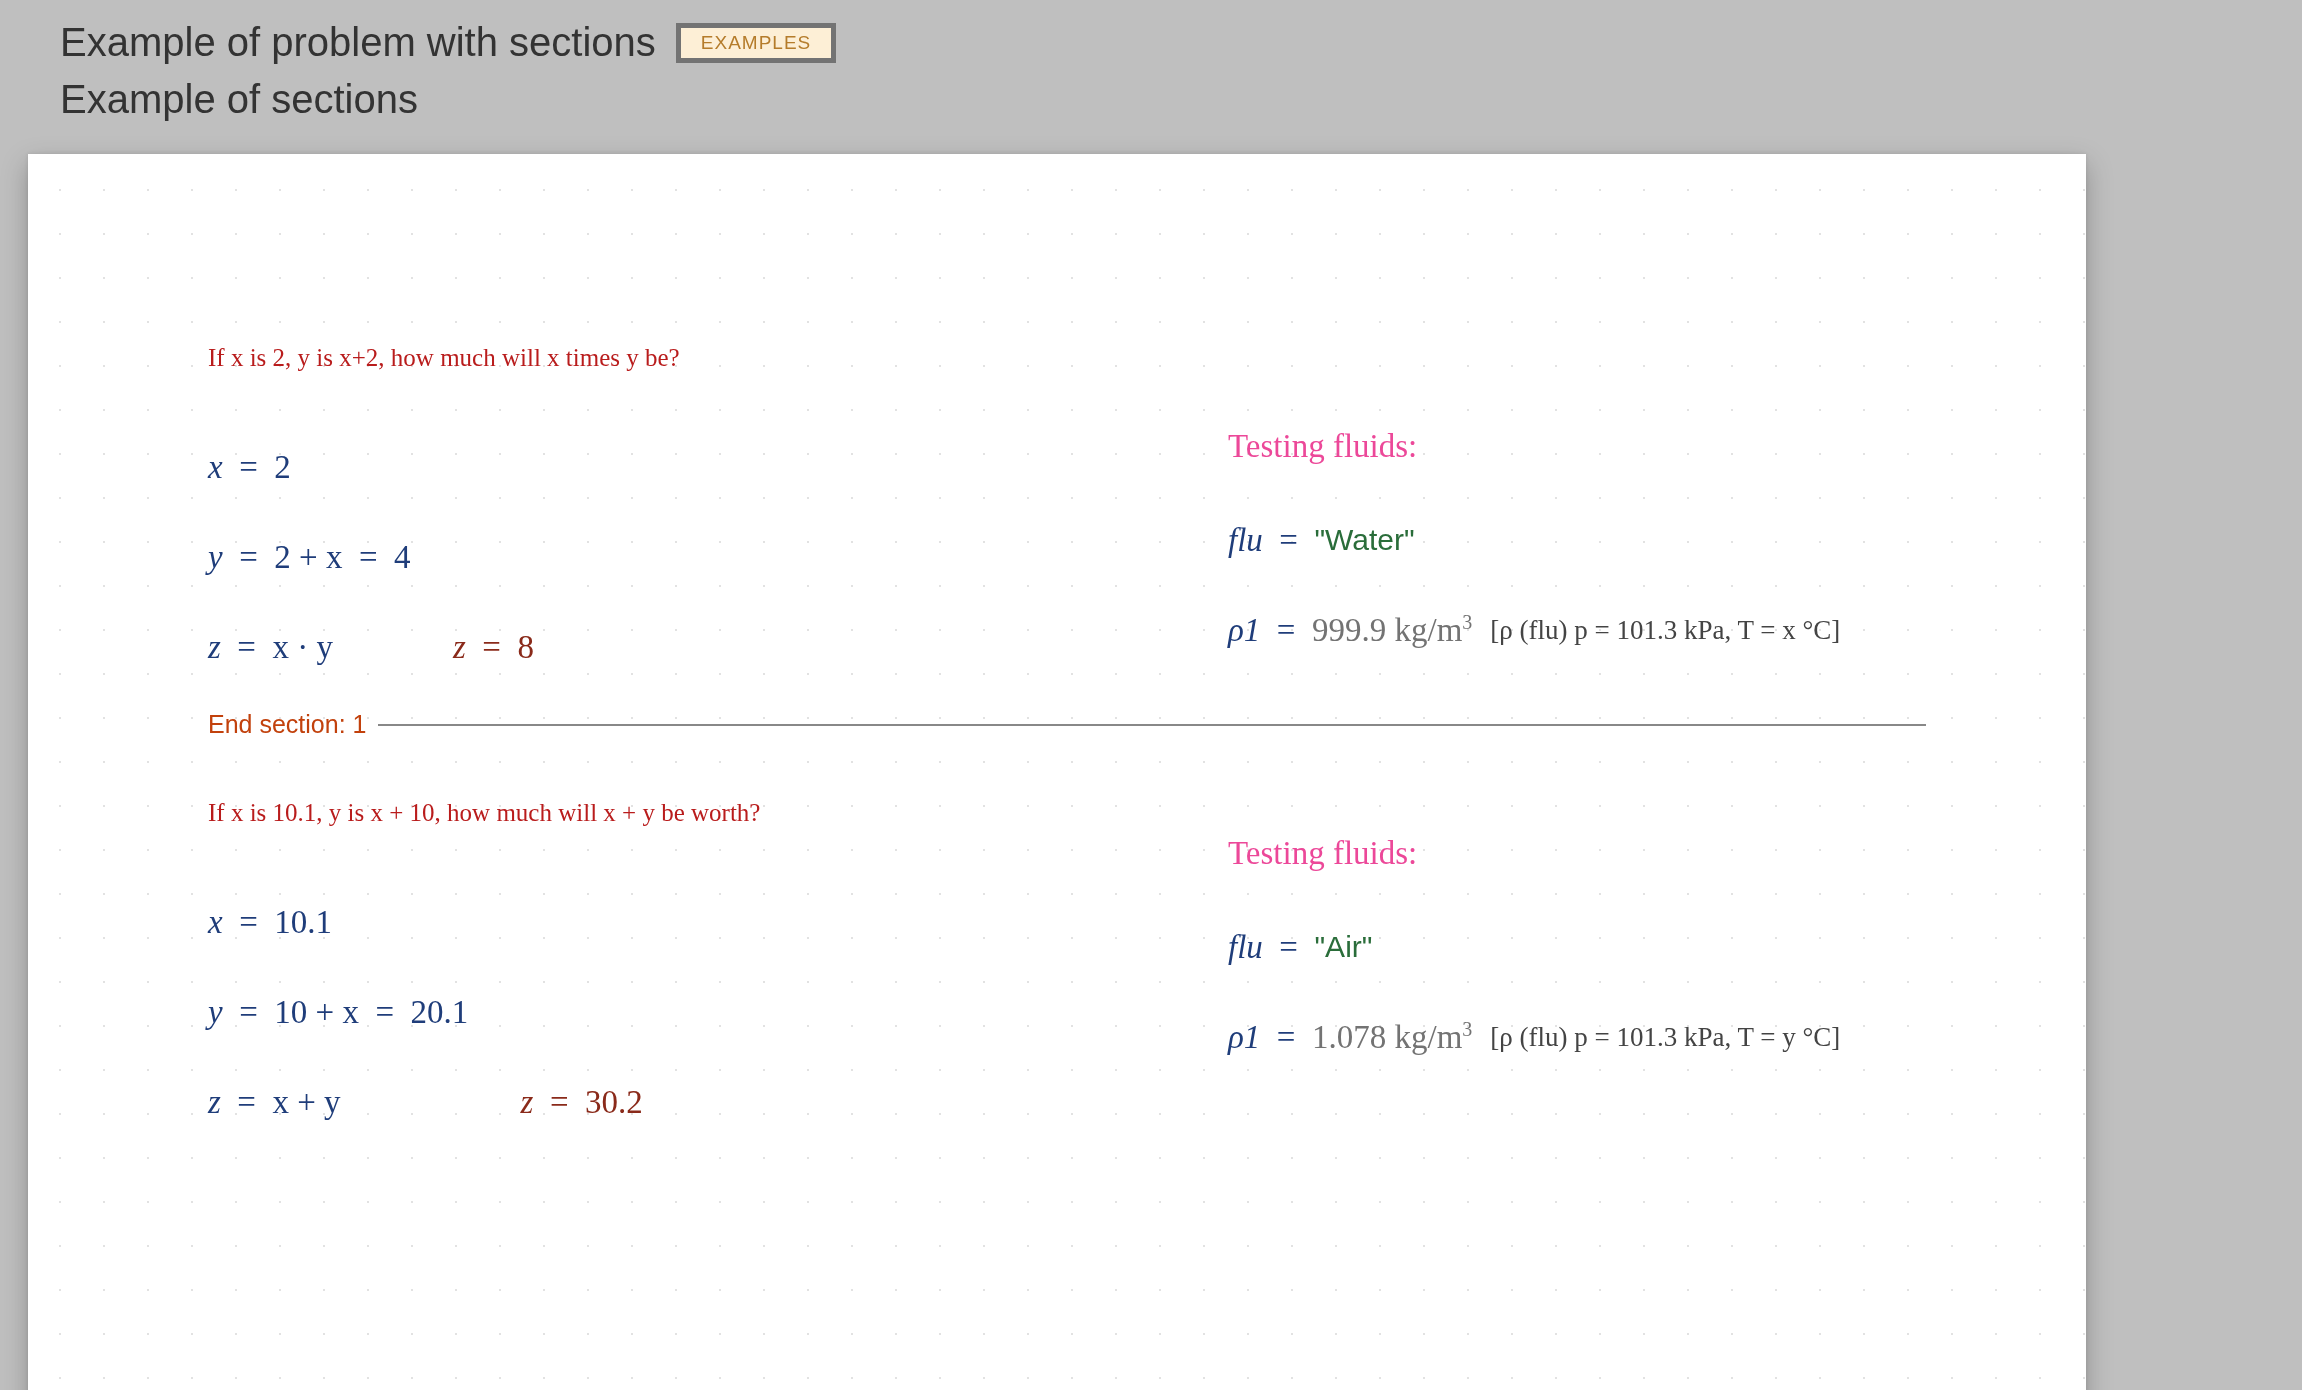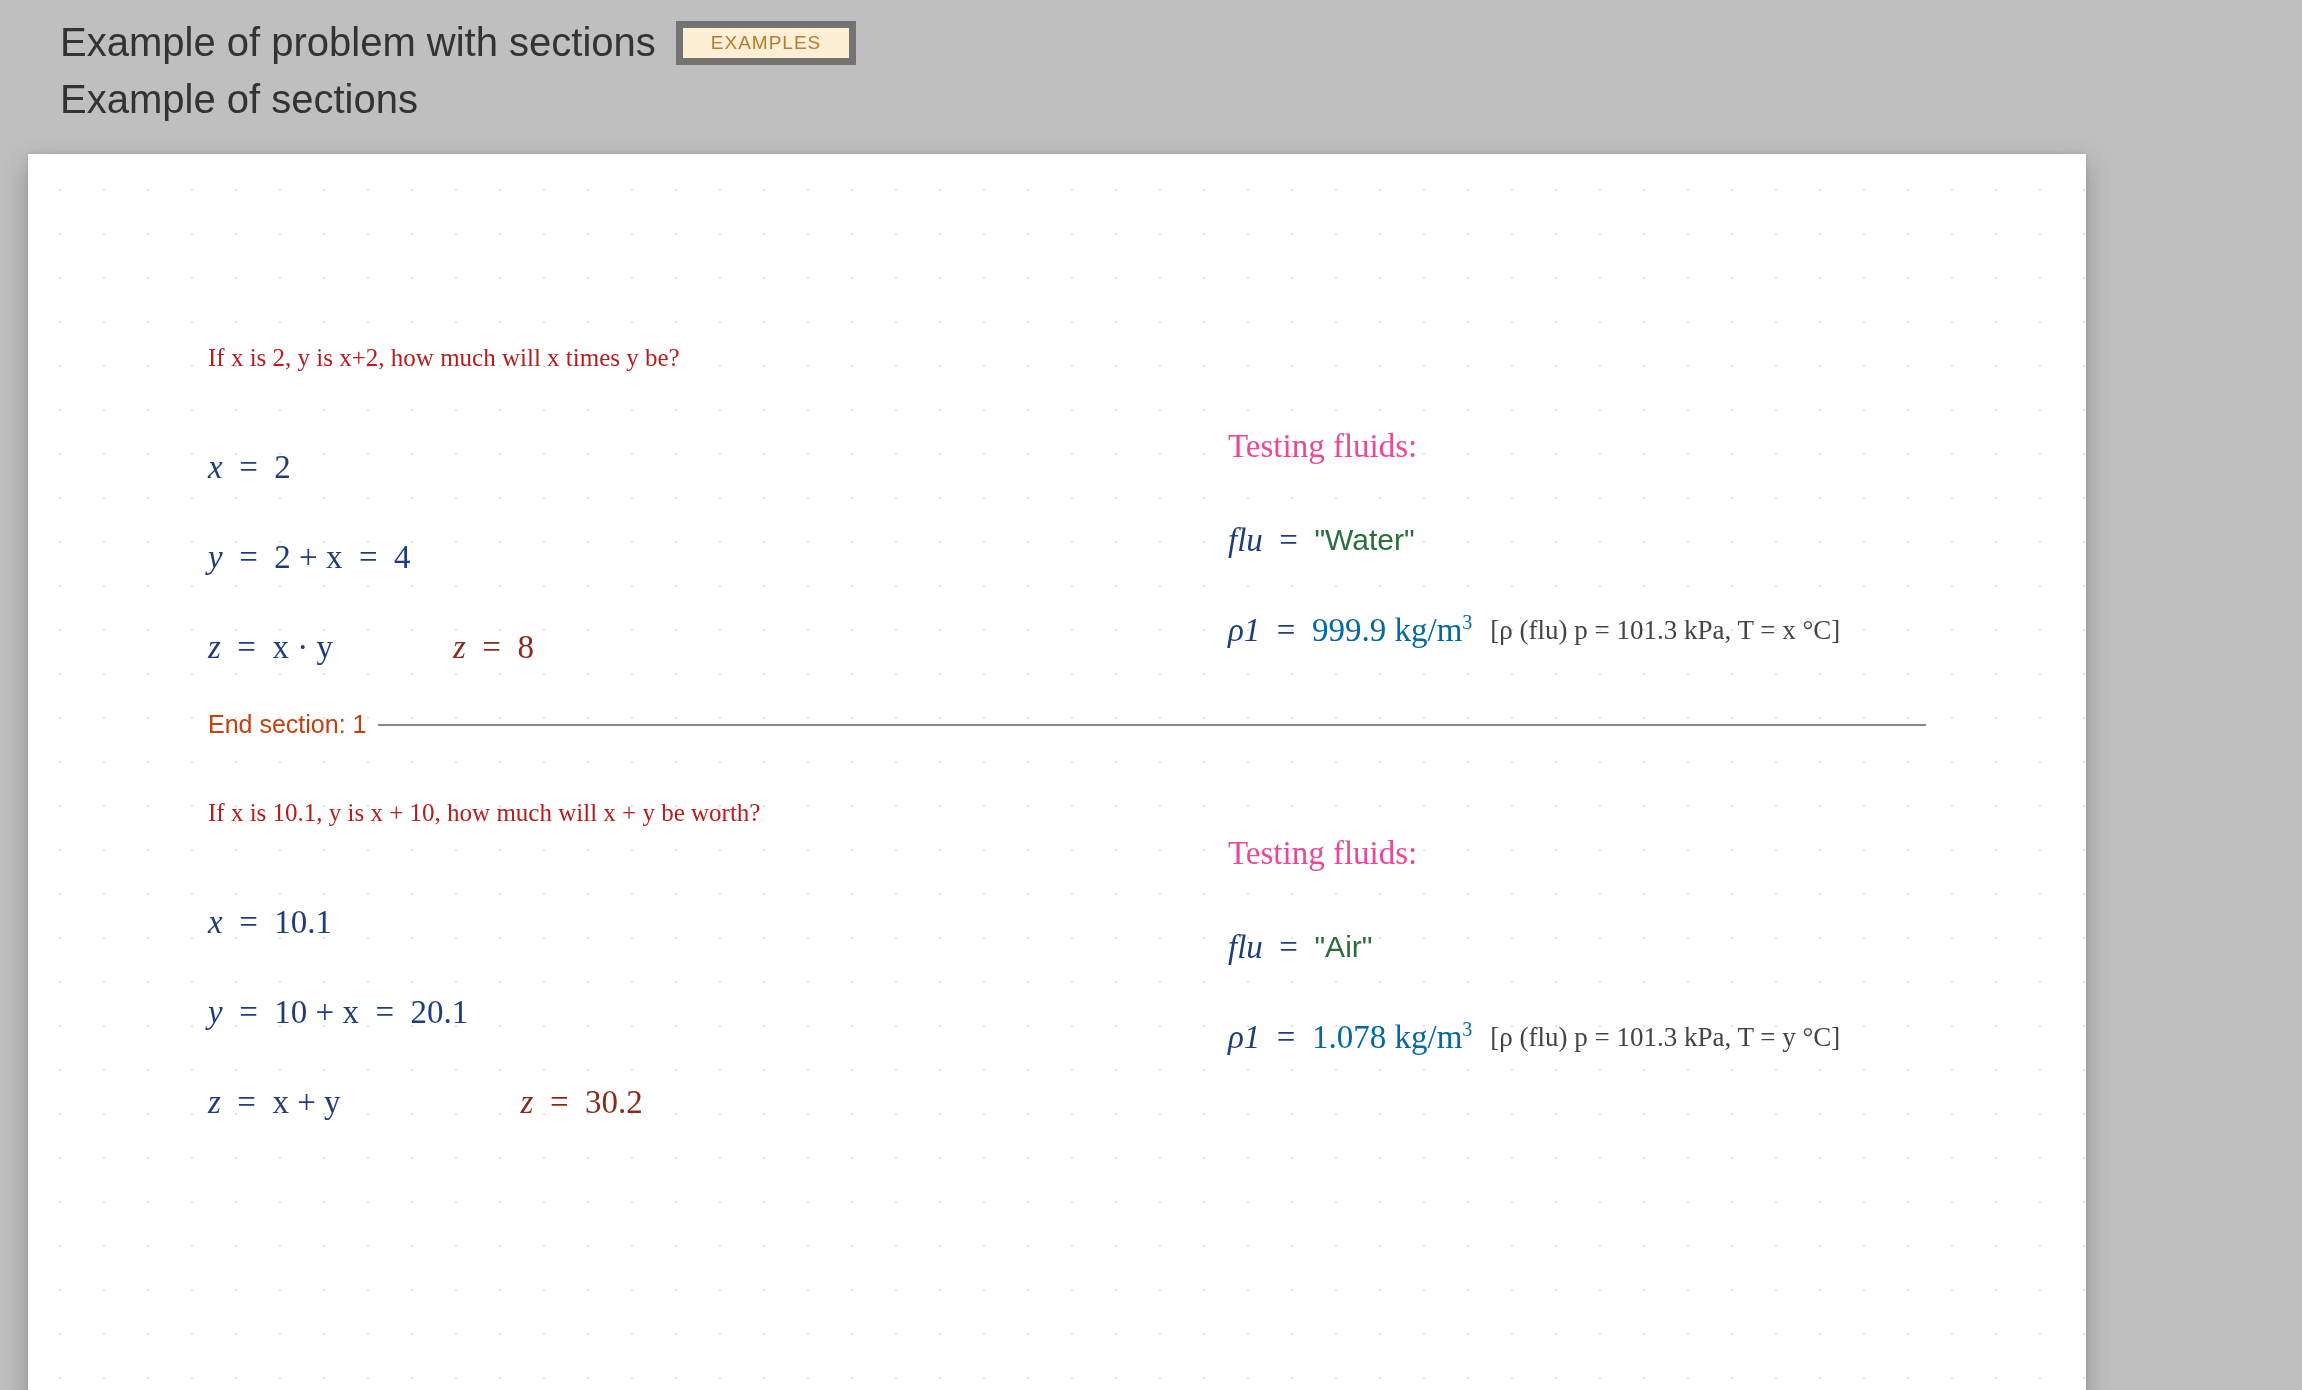--- a/index.html
+++ b/index.html
@@ -27,24 +27,24 @@
     align-items: center;
   }
   .title {
     font-size: 40px;
     font-weight: 400;
     color: #333;
   }
   .badge {
     margin-left: 20px;
     background: #fdefd6;
-    border: 7px solid #737373;
+    border: 5px solid #737373;
     color: #b57c2b;
     font-size: 19px;
-    padding: 4px 28px;
+    padding: 4px 20px;
     letter-spacing: 1px;
     font-weight: 500;
   }
   .subtitle {
     margin-top: 12px;
     font-size: 40px;
     color: #333;
   }
 
   
@@ -136,21 +136,21 @@
   }
   .fluid-line .eq {
     color: #1f3d7a;
   }
   .fluid-line .str {
     color: #2a6d3a;
     font-family: "Helvetica Neue", Arial, sans-serif;
     font-size: 30px;
   }
   .fluid-line .value {
-    color: #0369a1;
+    color: #737373;
   }
   .fluid-line .annot {
     color: #444;
     font-size: 27px;
     margin-left: 18px;
   }
   .sup {
     font-size: 20px;
     vertical-align: super;
   }

